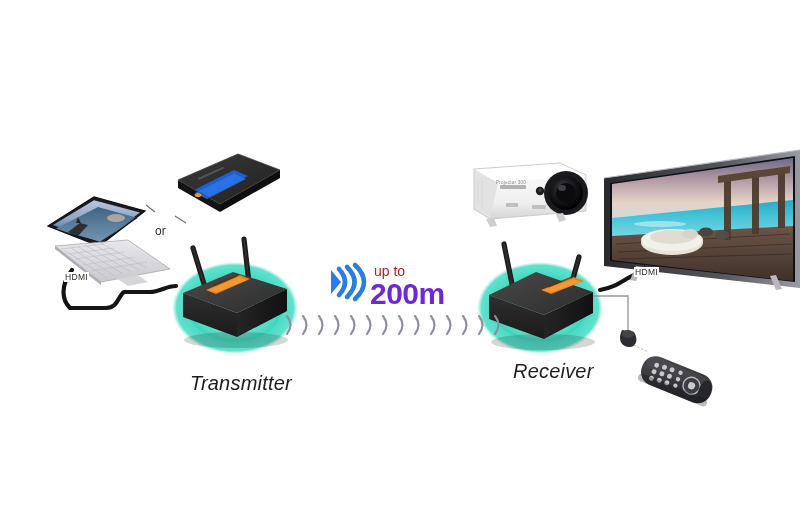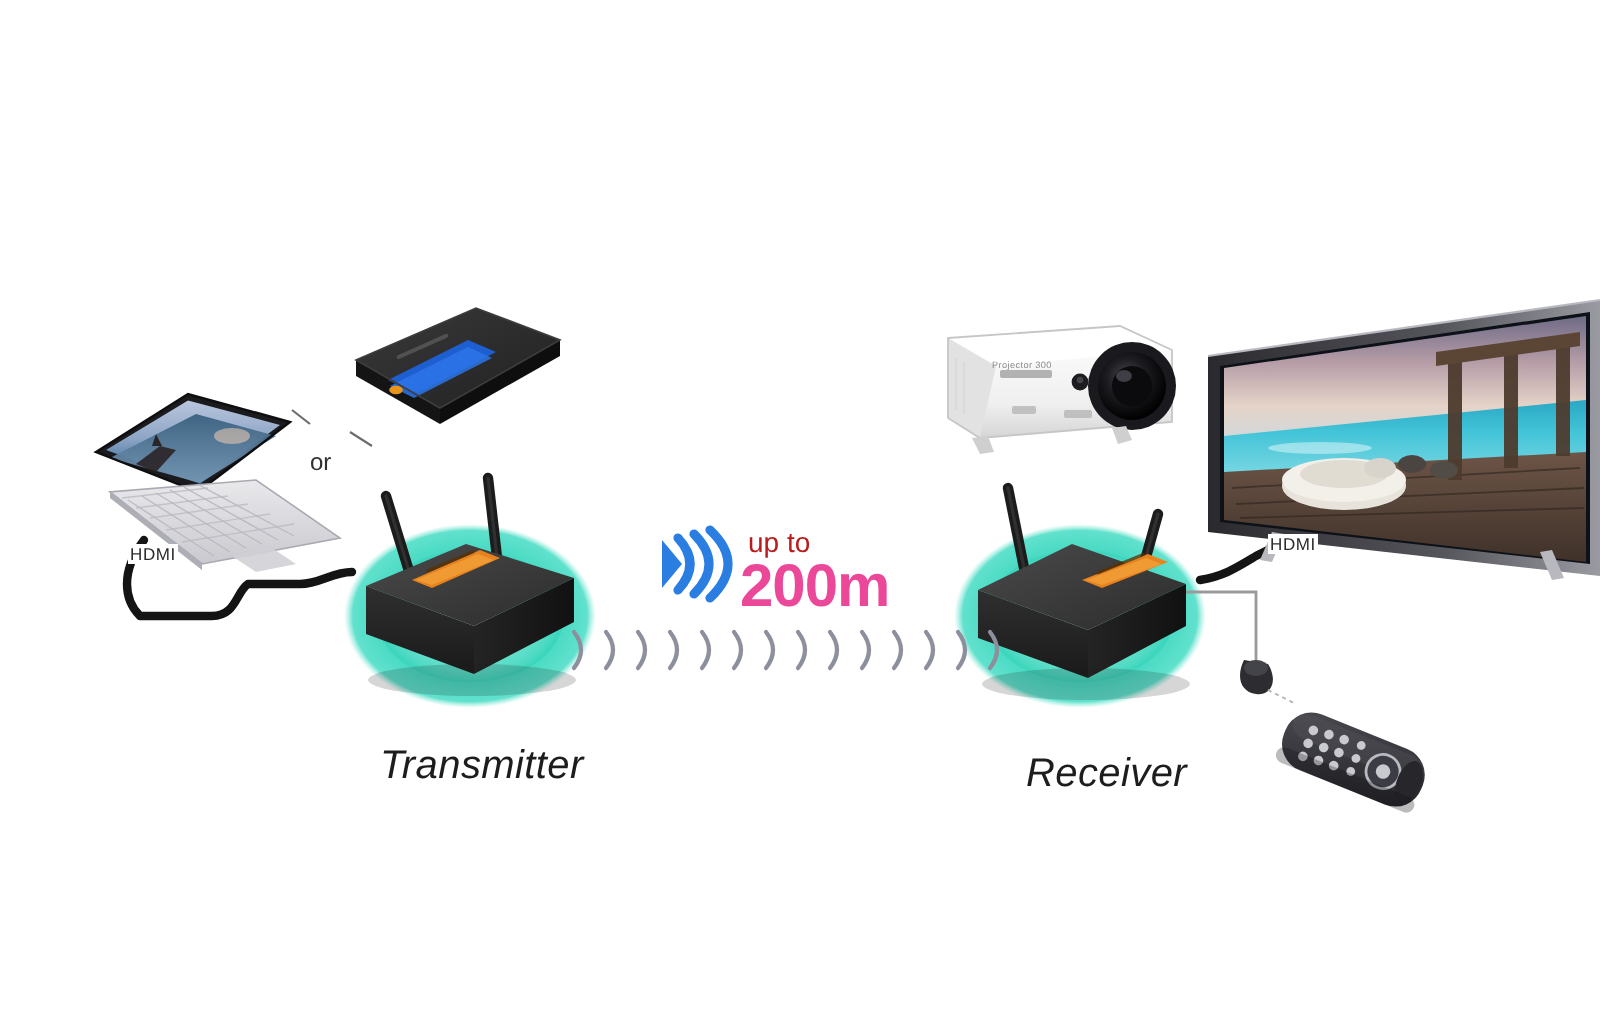--- a/index.html
+++ b/index.html
@@ -21,21 +21,21 @@
   .orlabel{
     position:absolute;font-size:12px;color:#303030;white-space:nowrap;
   }
   .rangewrap{position:absolute;left:322px;top:262px;width:140px;height:62px;}
   .rangetxt-small{
     position:absolute;left:52px;top:1px;font-size:14px;color:#b91c1c;
     letter-spacing:0px;
   }
   .rangetxt-big{
     position:absolute;left:48px;top:15px;font-size:30px;font-weight:bold;
-    color:#ec4899;letter-spacing:-.5px;
+    color:#6d28d9;letter-spacing:-.5px;
   }
 </style>
 </head>
 <body>
 
 <div id="stage">
 
   <svg class="abs" style="left:0;top:0" width="800" height="516" viewBox="0 0 800 516">
 
     <defs>
@@ -386,21 +386,21 @@
 
   </svg>
 
   <div class="rangewrap">
     <div class="rangetxt-small">up to</div>
     <div class="rangetxt-big">200m</div>
   </div>
 
   <div class="devlabel" style="left:190px;top:372px;">Transmitter</div>
 
-  <div class="devlabel" style="left:513px;top:376px;">Receiver</div>
+  <div class="devlabel" style="left:513px;top:360px;">Receiver</div>
 
   <div class="cablelabel" style="left:64px;top:272px;">HDMI</div>
 
   <div class="cablelabel" style="left:634px;top:267px;">HDMI</div>
 
   <div class="orlabel" style="left:155px;top:208px;margin-top:16px;">or</div>
 
   <div style="position:absolute;left:496px;top:180px;font-size:4.6px;color:#8a8a8a;letter-spacing:.2px;">Projector 300</div>
 
 </div>

